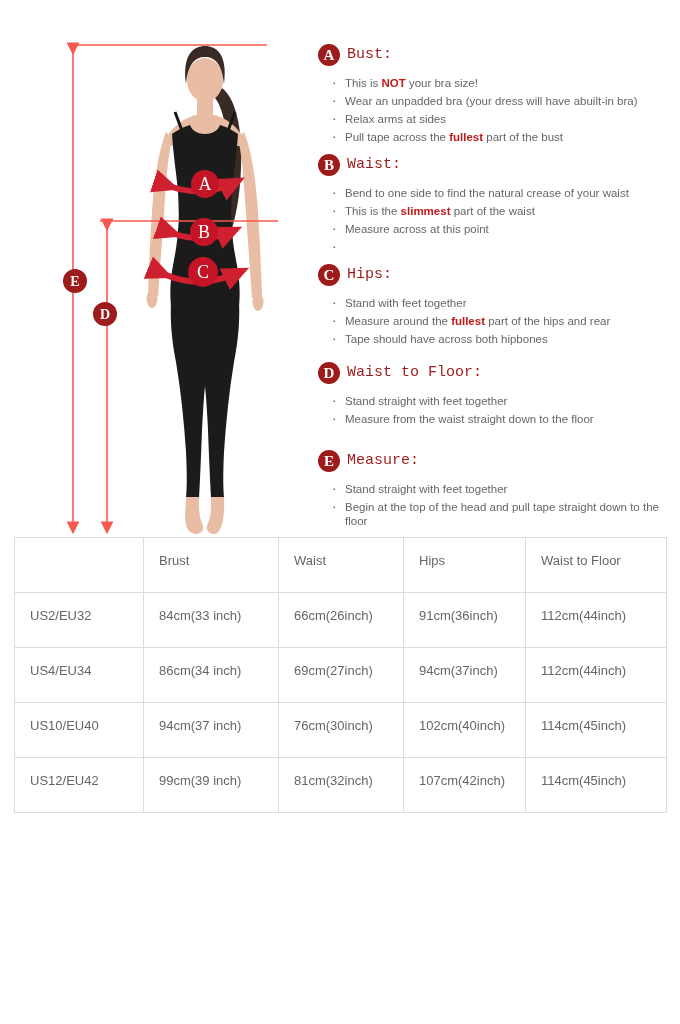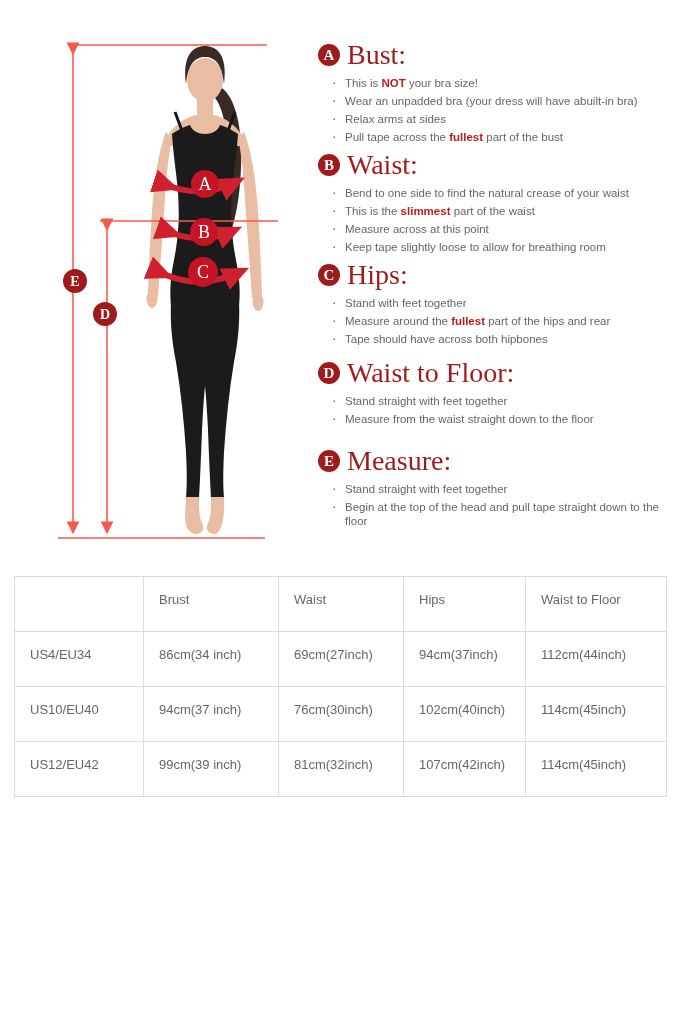--- a/index.html
+++ b/index.html
@@ -9,29 +9,29 @@
   
   #diagram{position:absolute;left:0;top:0;width:320px;height:560px;}
 
   
   #sections{position:absolute;left:318px;top:0;width:354px;height:560px;}
   .sec{position:absolute;left:0;width:354px;}
   .sec-head{display:flex;align-items:center;gap:7px;}
   .badge{display:inline-flex;align-items:center;justify-content:center;
          width:22px;height:22px;border-radius:50%;background:#9e1b1b;color:#fff;
          font-family:"Liberation Serif",serif;font-weight:bold;font-size:15px;flex:0 0 22px;}
-  .sec-title{font-family:Liberation Serif, serif;color:#9e1b1b;font-size:28px;line-height:24px;text-align:right;}
+  .sec-title{font-family:Liberation Mono, monospace;color:#9e1b1b;font-size:15px;line-height:24px;text-align:right;}
   .bullets{list-style:none;margin:7px 0 0 0;padding:0 0 0 14px;}
   .bullets li{position:relative;font-size:11.5px;line-height:14px;color:#666;
               padding:2px 0 2px 13px;}
   .bullets li .dot{position:absolute;left:0;top:1px;color:#666;font-size:14px;}
   .bullets .em{color:#c21a1a;font-weight:bold;}
 
   
-  #size-table{position:absolute;left:14px;top:576px;width:652px;border-collapse:collapse;
+  #size-table{position:absolute;left:14px;top:537px;width:652px;border-collapse:collapse;
               table-layout:fixed;background:#fff;border-radius:27px;}
   #size-table td,#size-table th{border:1px solid #dcdcdc;height:55px;box-sizing:border-box;
               vertical-align:top;padding:15px 6px 0 15px;font-size:13px;font-weight:normal;
               color:#666;text-align:left;white-space:nowrap;overflow:hidden;}
 </style>
 </head>
 <body>
 
 <div id="page">
 
@@ -136,21 +136,21 @@
       </div>
       <div class="sec" style="top: 153px;">
         <div class="sec-head">
           <span class="badge">B</span>
           <span class="sec-title">Waist:</span>
         </div>
         <ul class="bullets">
           <li><span class="dot">·</span><span>Bend to one side to find the natural crease of your waist</span></li>
           <li><span class="dot">·</span><span>This is the </span><span class="em">slimmest</span><span> part of the waist</span></li>
           <li><span class="dot">·</span><span>Measure across at this point</span></li>
-          <li><span class="dot">·</span><span>Keep tape slightly loose to allow for breathing room</span></li>
+          <li><span class="dot">·</span></li>
         </ul>
       </div>
       <div class="sec" style="top: 263px;">
         <div class="sec-head">
           <span class="badge">C</span>
           <span class="sec-title">Hips:</span>
         </div>
         <ul class="bullets">
           <li><span class="dot">·</span><span>Stand with feet together</span></li>
           <li><span class="dot">·</span><span>Measure around the </span><span class="em">fullest</span><span> part of the hips and rear</span></li>
@@ -191,20 +191,27 @@
         <tr>
           <th></th>
           <th>Brust</th>
           <th>Waist</th>
           <th>Hips</th>
           <th>Waist to Floor</th>
         </tr>
       </thead>
     <tbody>
         <tr>
+          <td>US2/EU32</td>
+          <td>84cm(33 inch)</td>
+          <td>66cm(26inch)</td>
+          <td>91cm(36inch)</td>
+          <td>112cm(44inch)</td>
+        </tr>
+        <tr>
           <td>US4/EU34</td>
           <td>86cm(34 inch)</td>
           <td>69cm(27inch)</td>
           <td>94cm(37inch)</td>
           <td>112cm(44inch)</td>
         </tr>
         <tr>
           <td>US10/EU40</td>
           <td>94cm(37 inch)</td>
           <td>76cm(30inch)</td>

